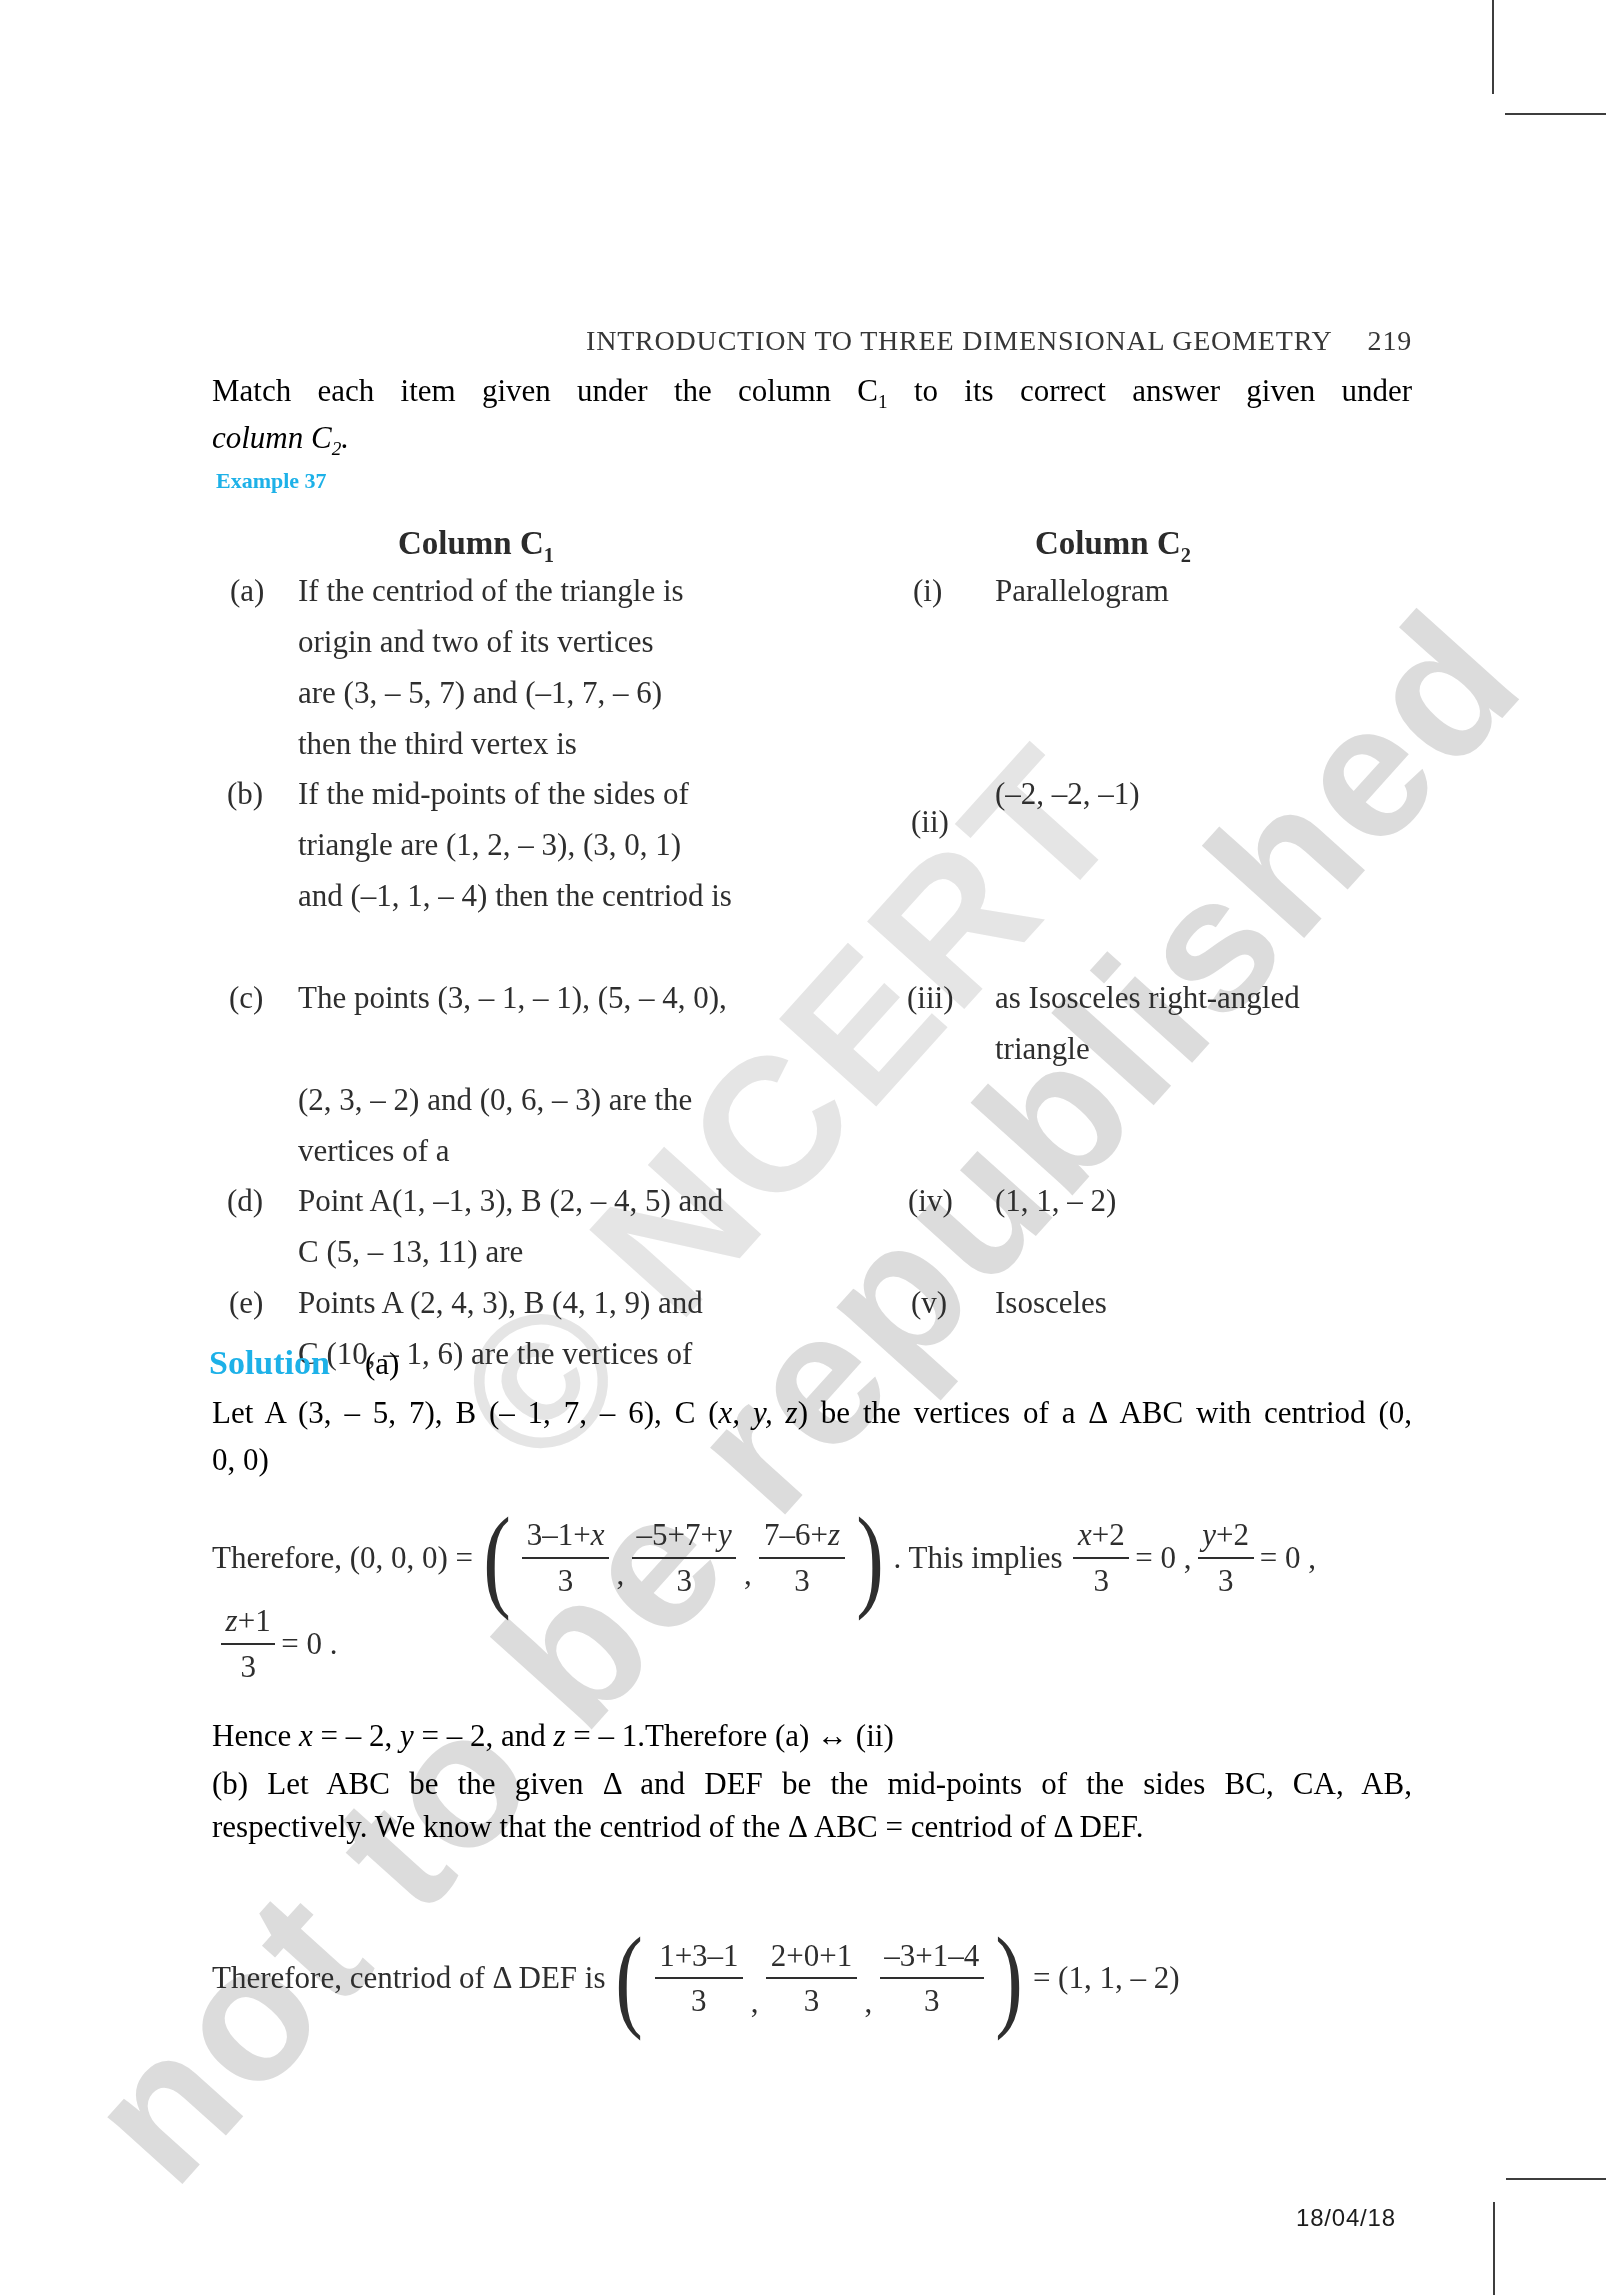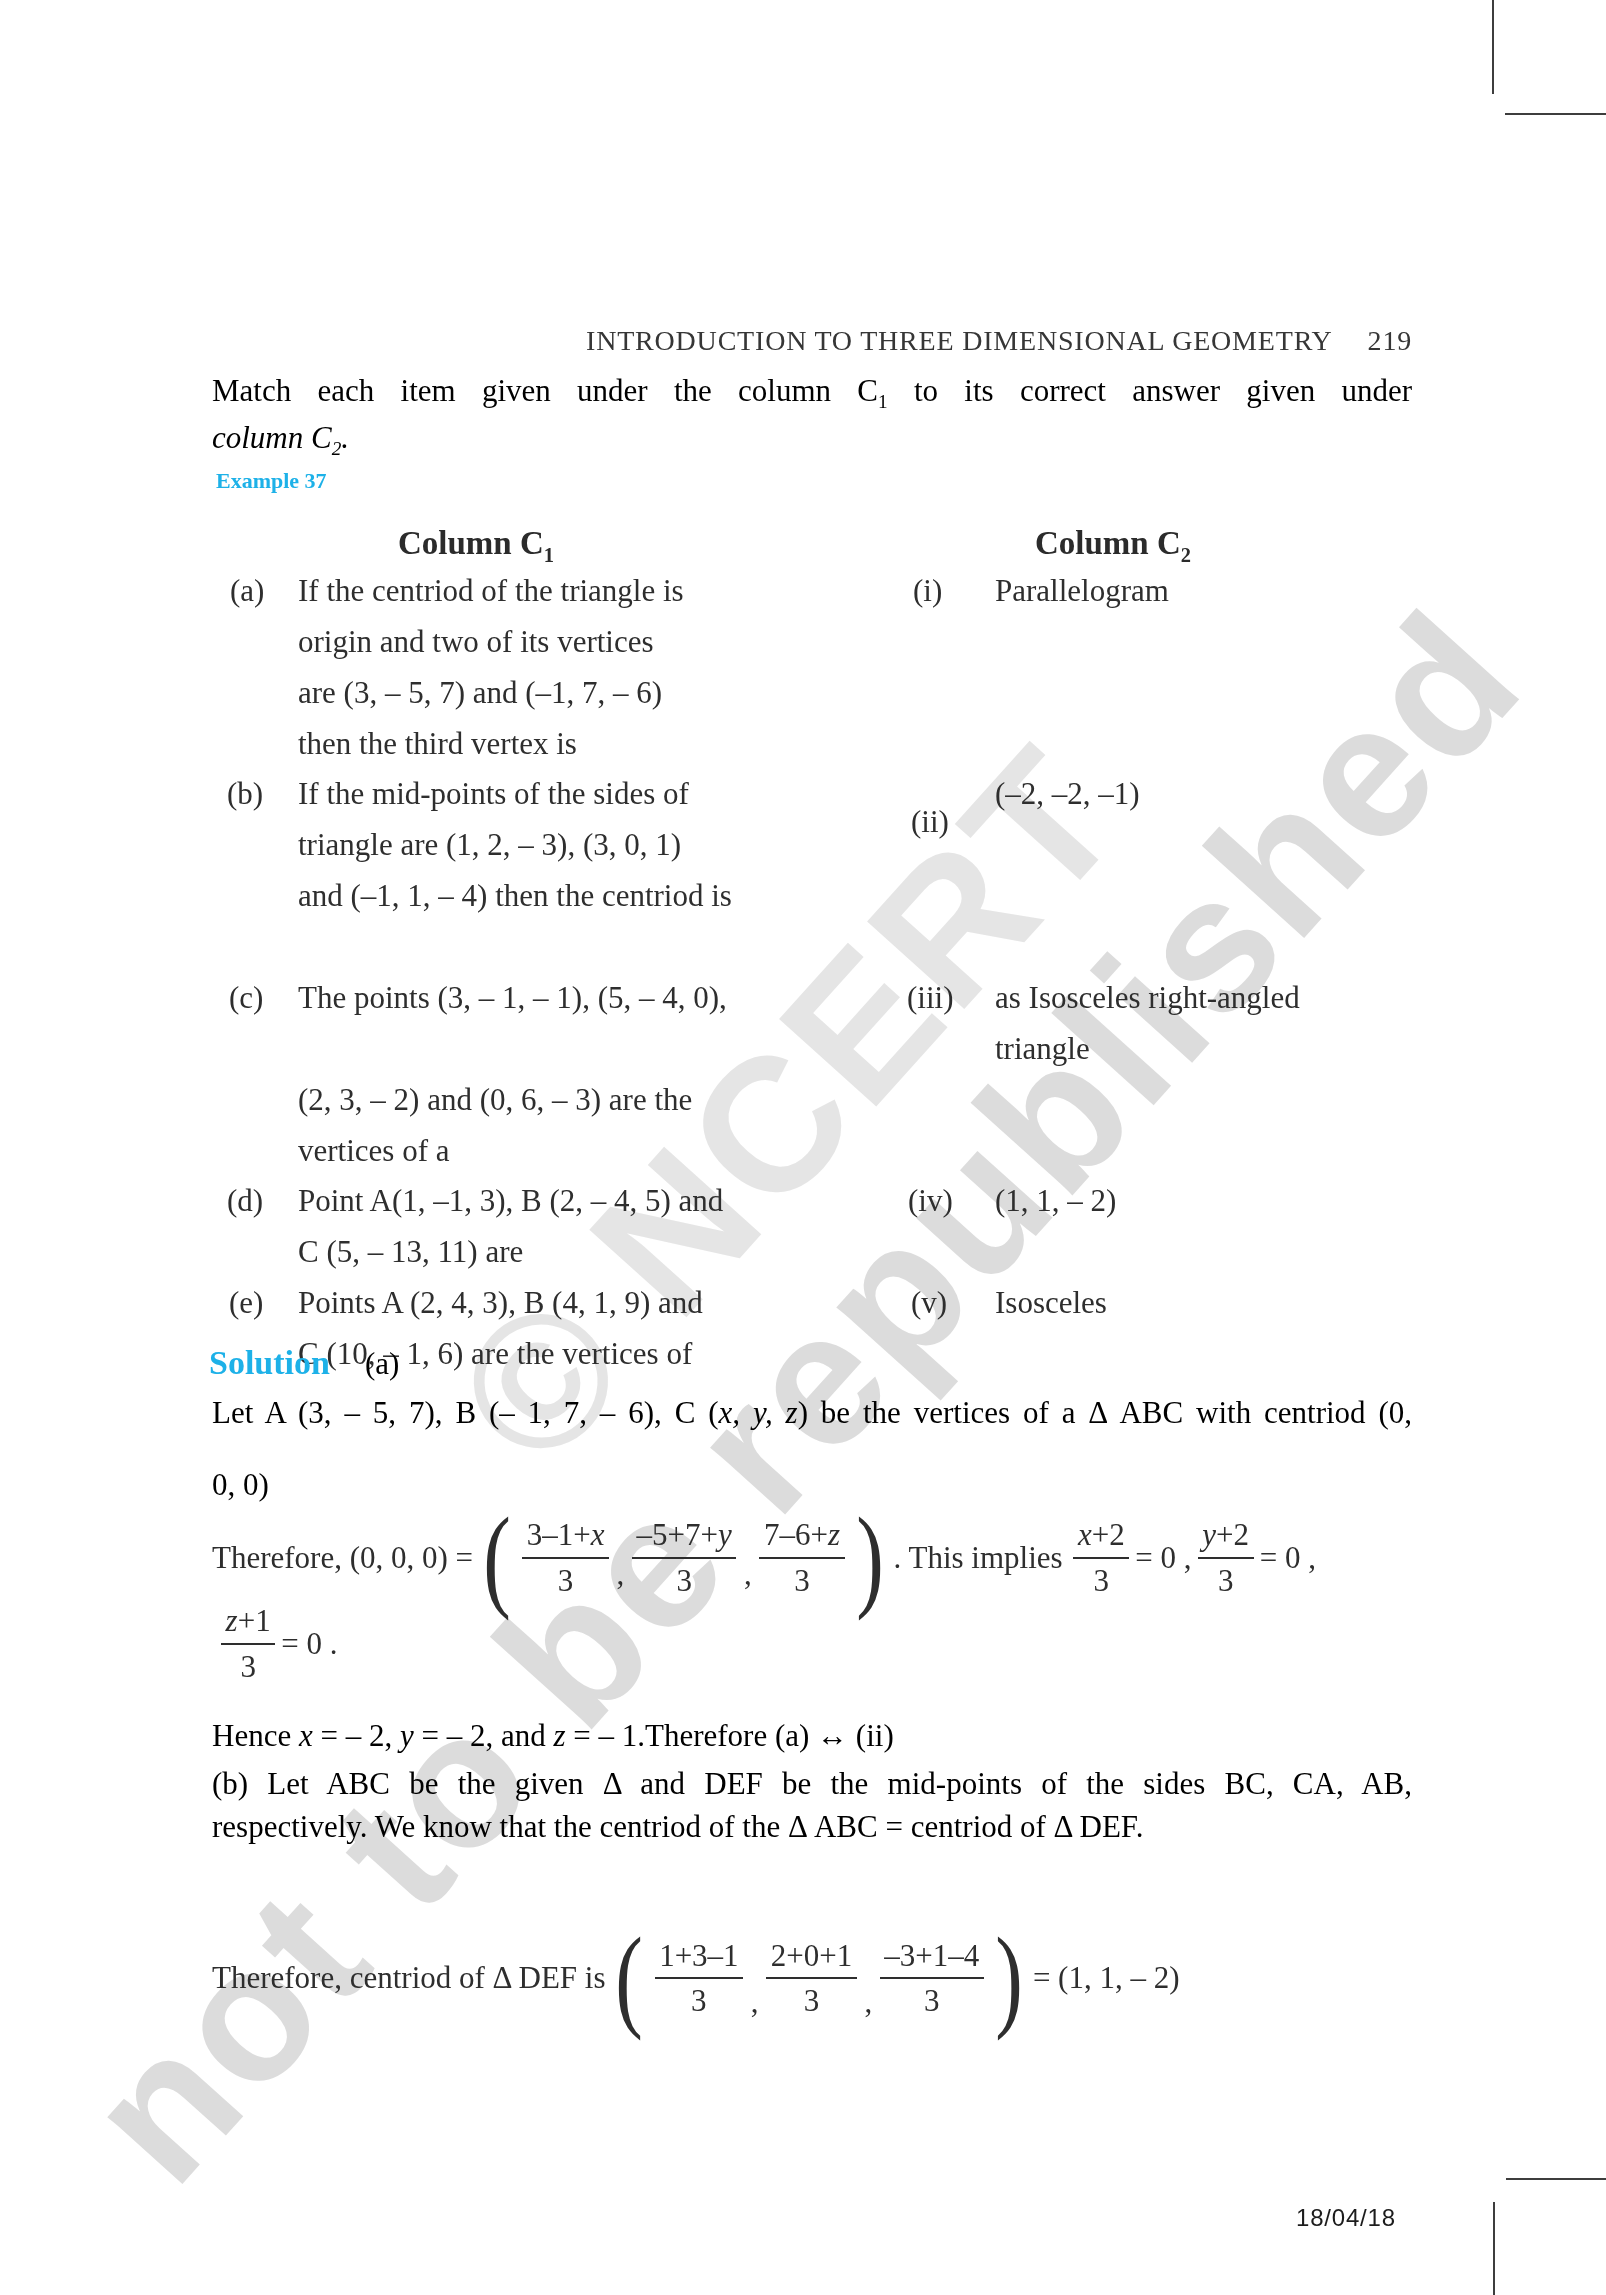--- a/index.html
+++ b/index.html
@@ -170,21 +170,21 @@
     <div class="abs tline" style="left:995px;top:1277px;">Isosceles</div>
 
     <div class="abs" style="left:209px;top:1339px;">
       <span class="heading-cyan" style="font-size:34px;">Solution</span>
       <span class="body-line" style="margin-left:32px;">(a)</span>
     </div>
 
     <div class="abs body-line just" style="left:212px;top:1388px;">
       <span>Let A (3, – 5, 7), B (– 1, 7, – 6), C (</span><span class="it">x, y, z</span><span>) be the vertices of a Δ ABC with centriod (0,</span>
     </div>
-    <div class="abs body-line" style="left:212px;top:1435px;margin-top:25px;">0, 0)</div>
+    <div class="abs body-line" style="left:212px;top:1435px;">0, 0)</div>
 
     <div class="abs eq" style="left:212px;top:1500px;height:115px;">
       <span class="eqlead">Therefore, (0, 0, 0) =</span>
       <span class="bigp">(</span>
       <span class="frac">
         <span class="num"><span>3–1+</span><span class="it">x</span></span>
         <span class="den">3</span>
       </span>
       <span class="fsep">,</span>
       <span class="frac">

